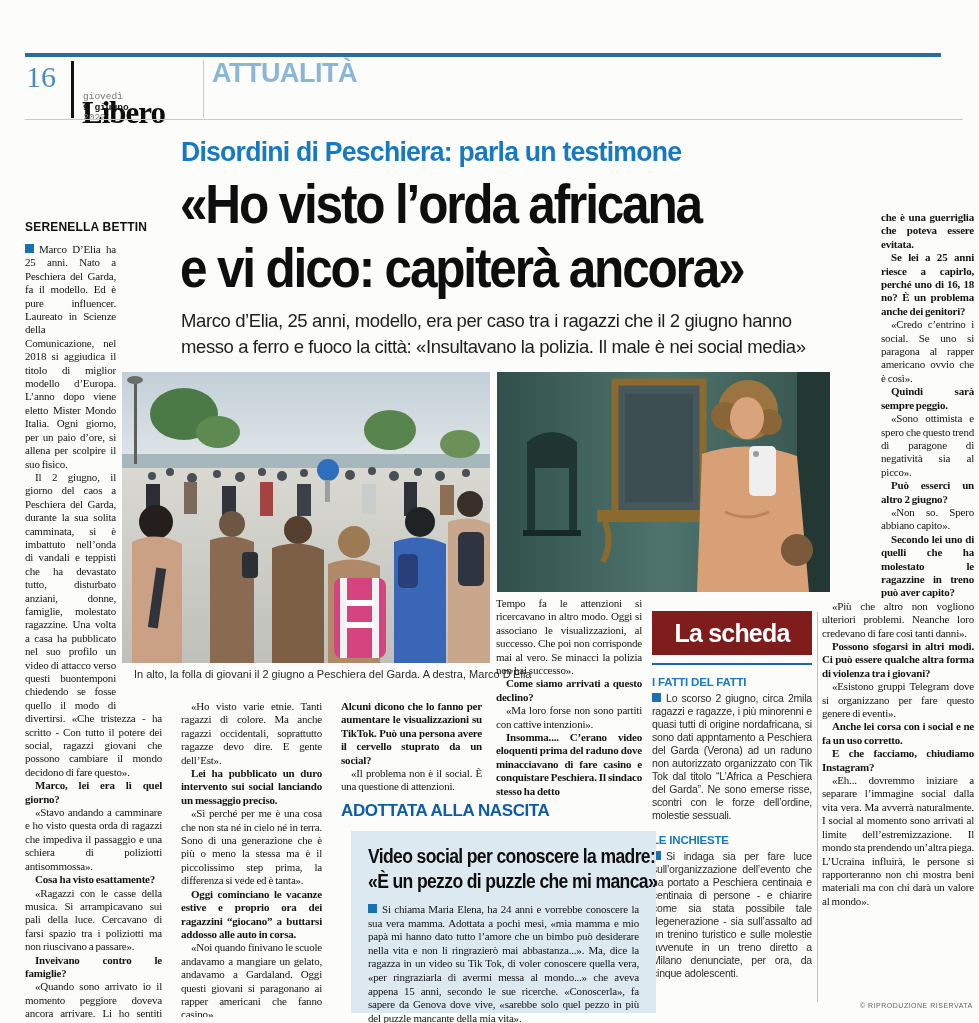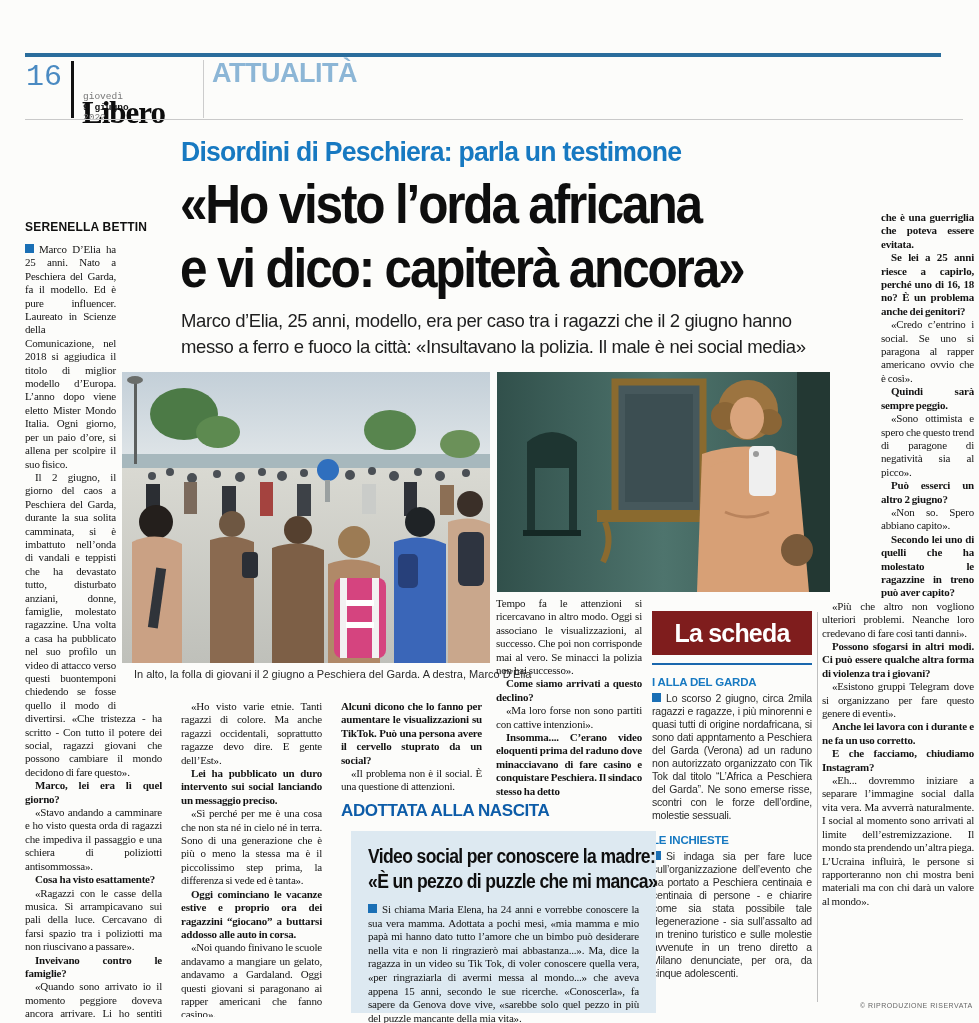--- a/index.html
+++ b/index.html
@@ -4,21 +4,21 @@
 <style>
   * { margin:0; padding:0; box-sizing:border-box; }
   html,body { background:#e9e9e9; }
   body { font-family:"Liberation Serif", serif; }
   .page { position:relative; width:979px; height:1023px; background:#fcfcfa; margin:0 auto; overflow:hidden; }
   .abs { position:absolute; }
 
   
   .toprule { background:#2a6d9c; }
   .grayrule { background:#c9c9c9; }
-  .pagenum { font-family:Liberation Mono, monospace; font-size:30px; color:#4a8ac2; }
+  .pagenum { font-family:Liberation Serif, serif; font-size:30px; color:#4a8ac2; }
   .masthead { font-family:"Liberation Serif",serif; font-weight:bold; font-size:31px; color:#0d0d0d; letter-spacing:-1px; }
   .dateblock { font-family:Liberation Mono, monospace; font-size:9.5px; color:#777; line-height:10.5px; }
   .dateblock .d2 { font-weight:bold; color:#111; }
   .section { font-family:"Liberation Sans",sans-serif; font-weight:bold; font-size:27px; color:#8cb6d6; letter-spacing:-0.5px; }
 
   
   .kicker { font-family:"Liberation Sans",sans-serif; font-weight:bold; font-size:28px; color:#1779c1; letter-spacing:-0.8px; transform:scaleX(0.95); transform-origin:0 0; white-space:nowrap; }
   .mainhead { font-family:"Liberation Sans",sans-serif; font-weight:bold; font-size:55px; color:#0e0e0e; letter-spacing:-2.4px; line-height:64px; transform:scaleX(0.9); transform-origin:0 0; white-space:nowrap; }
   .deck { font-family:"Liberation Sans",sans-serif; font-size:18.5px; color:#1e1e1e; letter-spacing:-0.4px; line-height:26px; }
 
@@ -227,31 +227,31 @@
     <p class="q">Se lei a 25 anni riesce a capirlo, perché uno di 16, 18 no? È un problema anche dei genitori?</p>
     <p>«Credo c’entrino i social. Se uno si paragona al rapper americano ovvio che è così».</p>
     <p class="q">Quindi sarà sempre peggio.</p>
     <p>«Sono ottimista e spero che questo trend di paragone di negatività sia al picco».</p>
     <p class="q">Può esserci un altro 2 giugno?</p>
     <p>«Non so. Spero abbiano capito».</p>
     <p class="q">Secondo lei uno di quelli che ha molestato le ragazzine in treno può aver capito?</p>
     <p>«Più che altro non vogliono ulteriori problemi. Neanche loro credevano di fare così tanti danni».</p>
     <p class="q">Possono sfogarsi in altri modi. Ci può essere qualche altra forma di violenza tra i giovani?</p>
     <p>«Esistono gruppi Telegram dove si organizzano per fare questo genere di eventi».</p>
-    <p class="q">Anche lei lavora con i durante e ne fa un uso corretto.</p>
+    <p class="q">Anche lei corsa con i social e ne fa un uso corretto.</p>
     <p class="q">E che facciamo, chiudiamo Instagram?</p>
     <p>«Eh... dovremmo iniziare a separare l’immagine social dalla vita vera. Ma avverrà naturalmente. I social al momento sono arrivati al limite dell’estremizzazione. Il mondo sta prendendo un’altra piega. L’Ucraina influirà, le persone si rapporteranno non chi mostra beni materiali ma con chi darà un valore al mondo».</p>
   </div>
 
   <div class="abs" style="left:652px;top:611px;width:160px;">
     <div class="scheda-bar">
       <span>La scheda</span>
     </div>
     <div class="scheda-rule" style="margin-top:8px;"></div>
-    <div class="scheda-h" style="margin-top:11px;">I ALLA DEL GARDA</div>
+    <div class="scheda-h" style="margin-top:11px;">I FATTI DEL FATTI</div>
     <p class="scheda-p" style="margin-top:4px;"><span class="bluesq"></span><span>Lo scorso 2 giugno, circa 2mila ragazzi e ragazze, i più minorenni e quasi tutti di origine nordafricana, si sono dati appntamento a Peschiera del Garda (Verona) ad un raduno non autorizzato organizzato con Tik Tok dal titolo “L’Africa a Peschiera del Garda”. Ne sono emerse risse, scontri con le forze dell’ordine, molestie sessuali.</span></p>
     <div class="scheda-h" style="margin-top:12px;">LE INCHIESTE</div>
     <p class="scheda-p" style="margin-top:4px;"><span class="bluesq"></span><span>Si indaga sia per fare luce sull’organizzazione dell’evento che ha portato a Peschiera centinaia e centinaia di persone - e chiarire come sia stata possibile tale degenerazione - sia sull’assalto ad un trenino turistico e sulle molestie avvenute in un treno diretto a Milano denunciate, per ora, da cinque adolescenti.</span></p>
   </div>
   <div class="abs vdivider" style="left:817px;top:612px;height:390px;"></div>
 
   <div class="abs adottata-kicker" style="left:341px;top:801px;">ADOTTATA ALLA NASCITA</div>
   <div class="abs adbox" style="left:341px;top:831px;width:305px;height:182px;">
     <div class="t">Video social per conoscere la madre:</div>
     <div class="t">«È un pezzo di puzzle che mi manca»</div>

